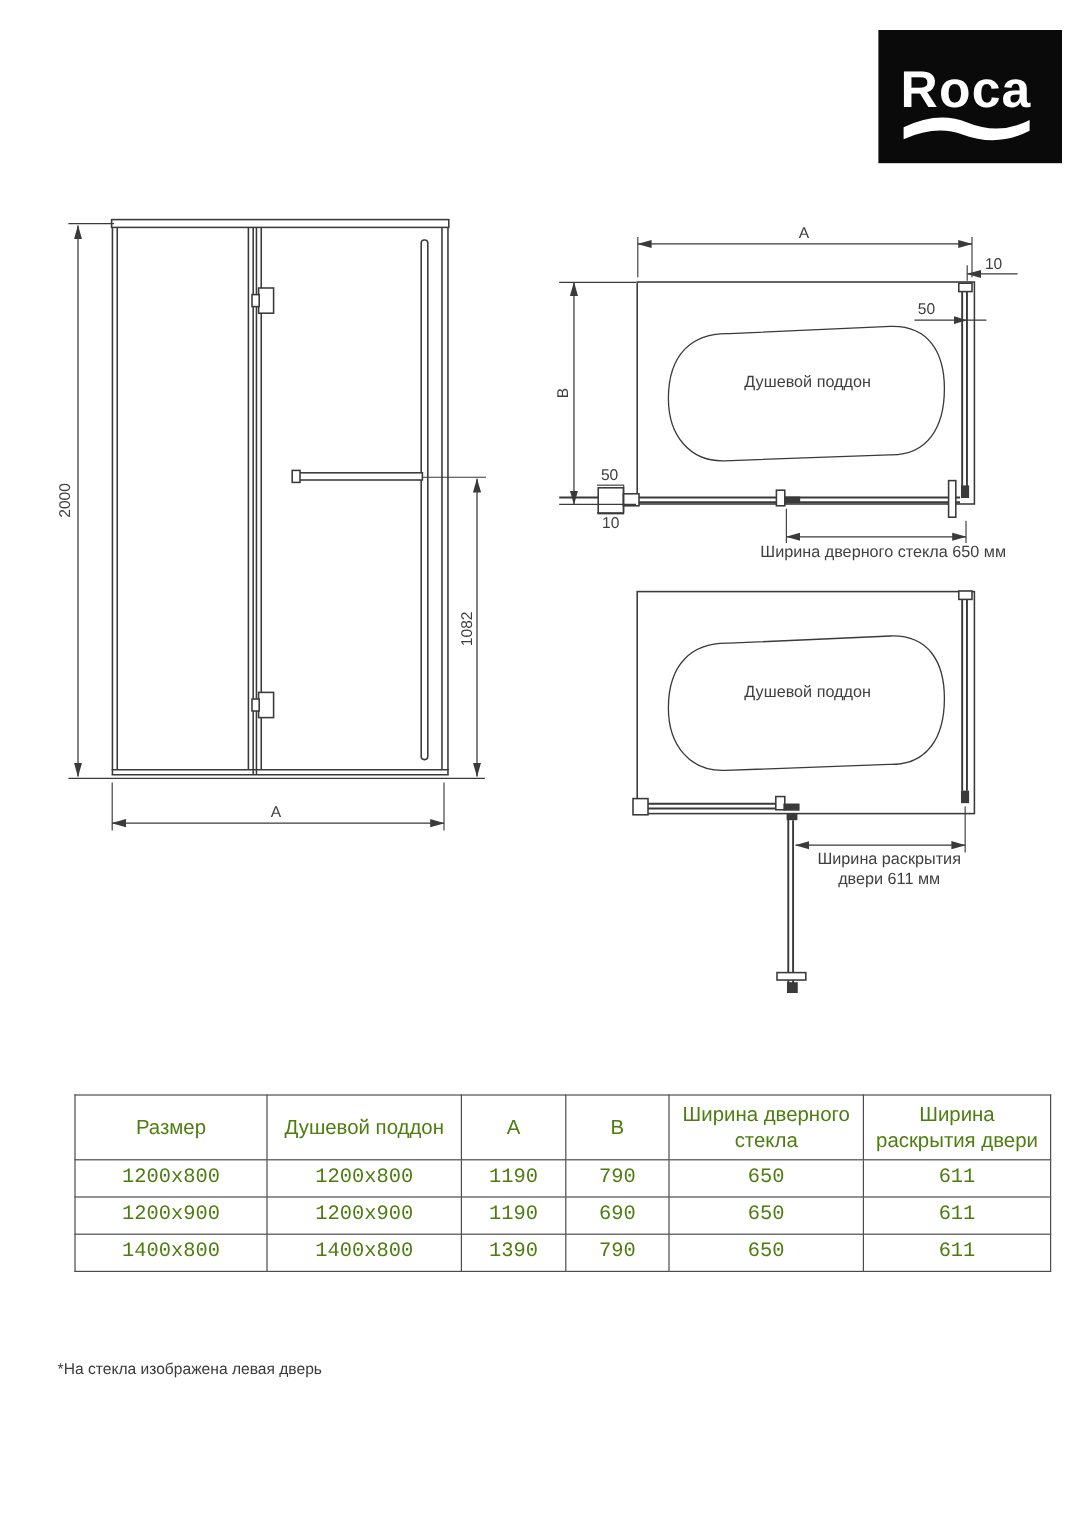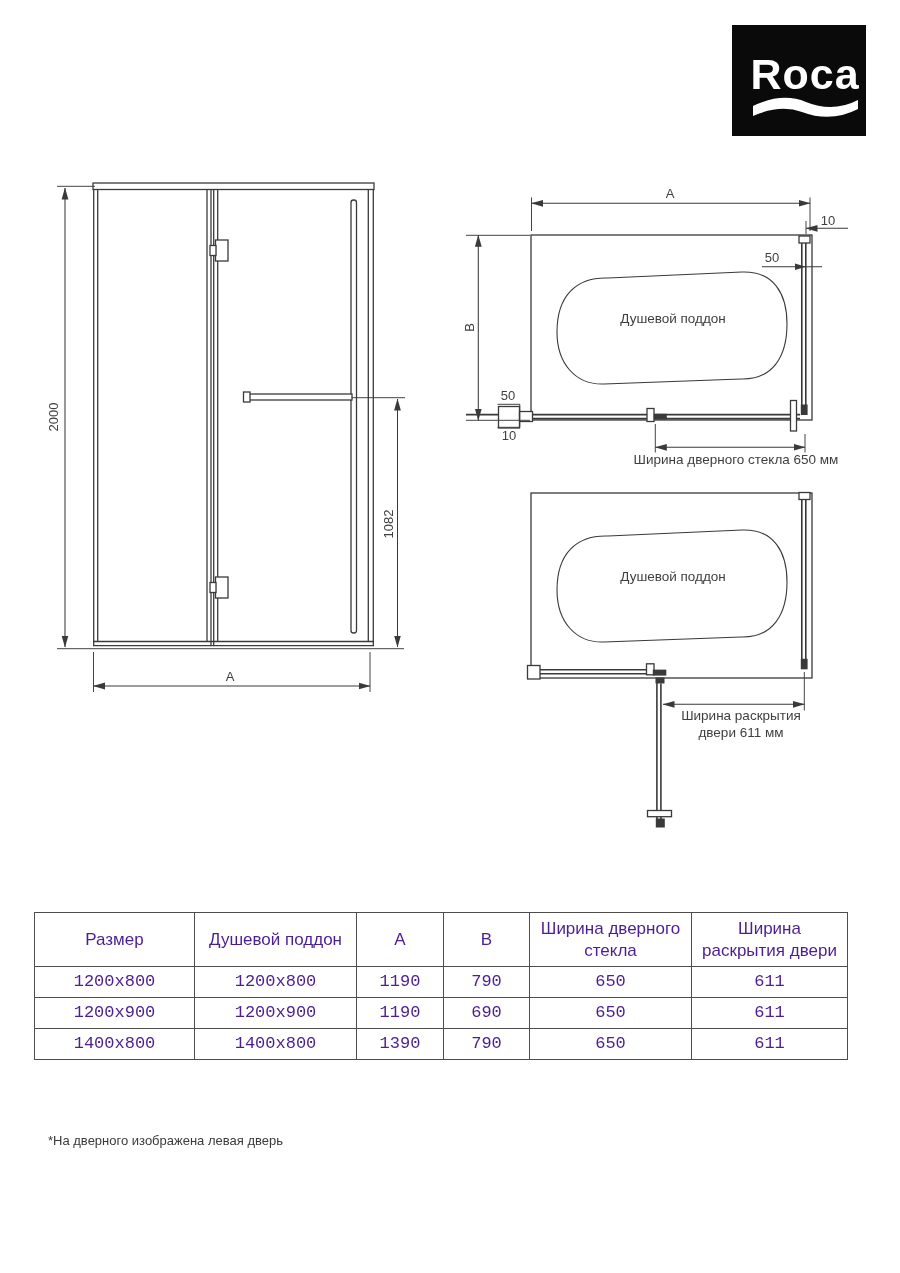--- a/index.html
+++ b/index.html
@@ -1,32 +1,32 @@
 <!DOCTYPE html>
 <html><head>
 <meta charset="utf-8">
 <style>
   html,body{margin:0;padding:0;background:#fff;}
   #sheet{position:relative;width:900px;height:1273px;background:#ffffff;overflow:hidden;
          font-family:"Liberation Sans","DejaVu Sans",sans-serif;color:#3f3f3f;}
   
-  #logo{position:absolute;left:732px;top:25px;width:134px;height:111px;background:#0a0a0a;}
+  #logo{position:absolute;left:732px;top:25px;width:153px;height:111px;background:#0a0a0a;}
   
   #drawing{position:absolute;left:0;top:0;width:900px;height:900px;}
   #drawing line, #drawing path.ol, #drawing rect.ol{stroke:#3a3a3a;fill:none;stroke-width:1.3;}
   #drawing .wf{fill:#ffffff;stroke:#3a3a3a;stroke-width:1.3;}
   #drawing .fl{fill:#3a3a3a;stroke:none;}
   #drawing line.dim{stroke-width:1.05;}
   #drawing line.thin{stroke-width:0.95;}
   #drawing line.gl{stroke-width:1.6;}
   #drawing text{fill:#3f3f3f;font-family:"Liberation Sans","DejaVu Sans",sans-serif;font-size:13px;}
   #drawing text.cap{font-size:13.5px;}
   
-  #spec-table{position:absolute;left:34px;top:912px;width:813px;border-collapse:collapse;
-              table-layout:fixed;font-size:17px;color:#4c1d95;border-radius:10px;}
+  #spec-table{position:absolute;left:62px;top:912px;width:813px;border-collapse:collapse;
+              table-layout:fixed;font-size:17px;color:#4d7c0f;border-radius:10px;}
   #spec-table th,#spec-table td{border:1.5px solid #4d4d4d;font-weight:normal;text-align:center;
               vertical-align:middle;padding:0;white-space:pre-line;line-height:1.25;}
   #spec-table th{height:53px;}
   #spec-table td{height:30px;font-family:Liberation Mono, monospace;}
   #footnote{position:absolute;left:48px;top:1133px;font-size:13px;color:#3a3a3a;}
 </style>
 </head>
 <body>
 
 <div id="sheet">
@@ -230,14 +230,14 @@
         <td>1400x800</td>
         <td>1400x800</td>
         <td>1390</td>
         <td>790</td>
         <td>650</td>
         <td>611</td>
       </tr>
     </tbody>
   </table>
 
-  <div id="footnote">*На дверного изображена левая дверь</div>
+  <div id="footnote">*На стекла изображена левая дверь</div>
 </div>
 
 </body></html>

